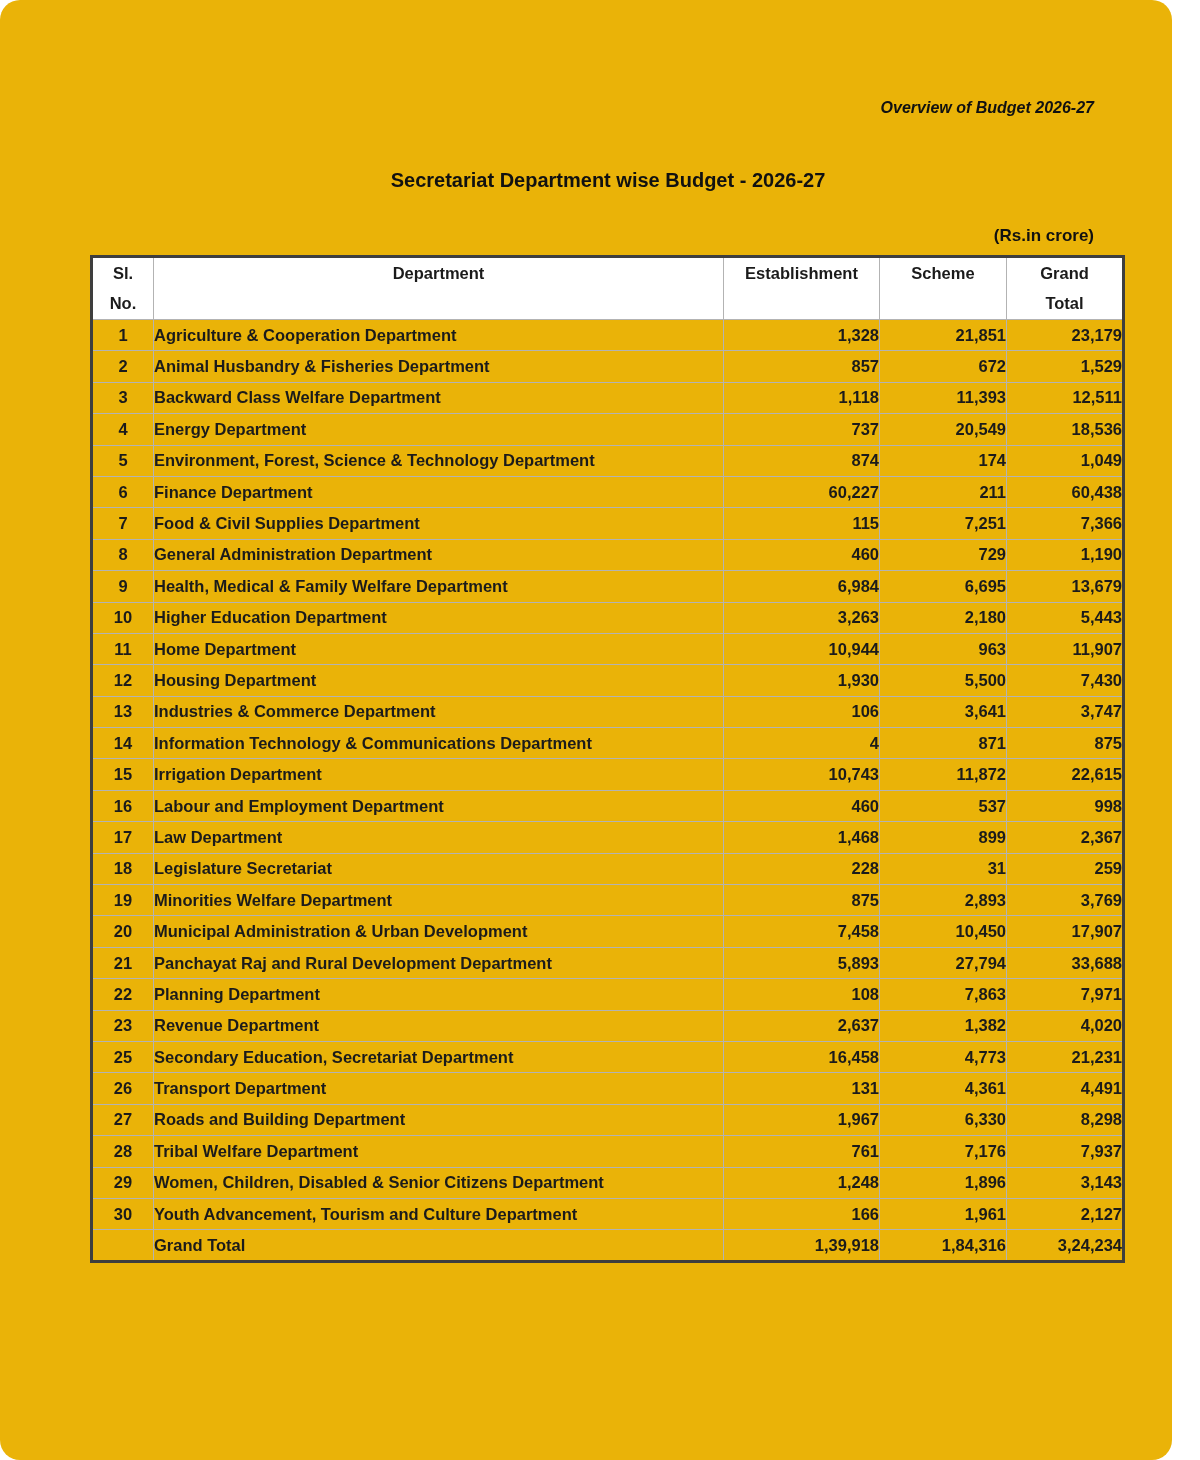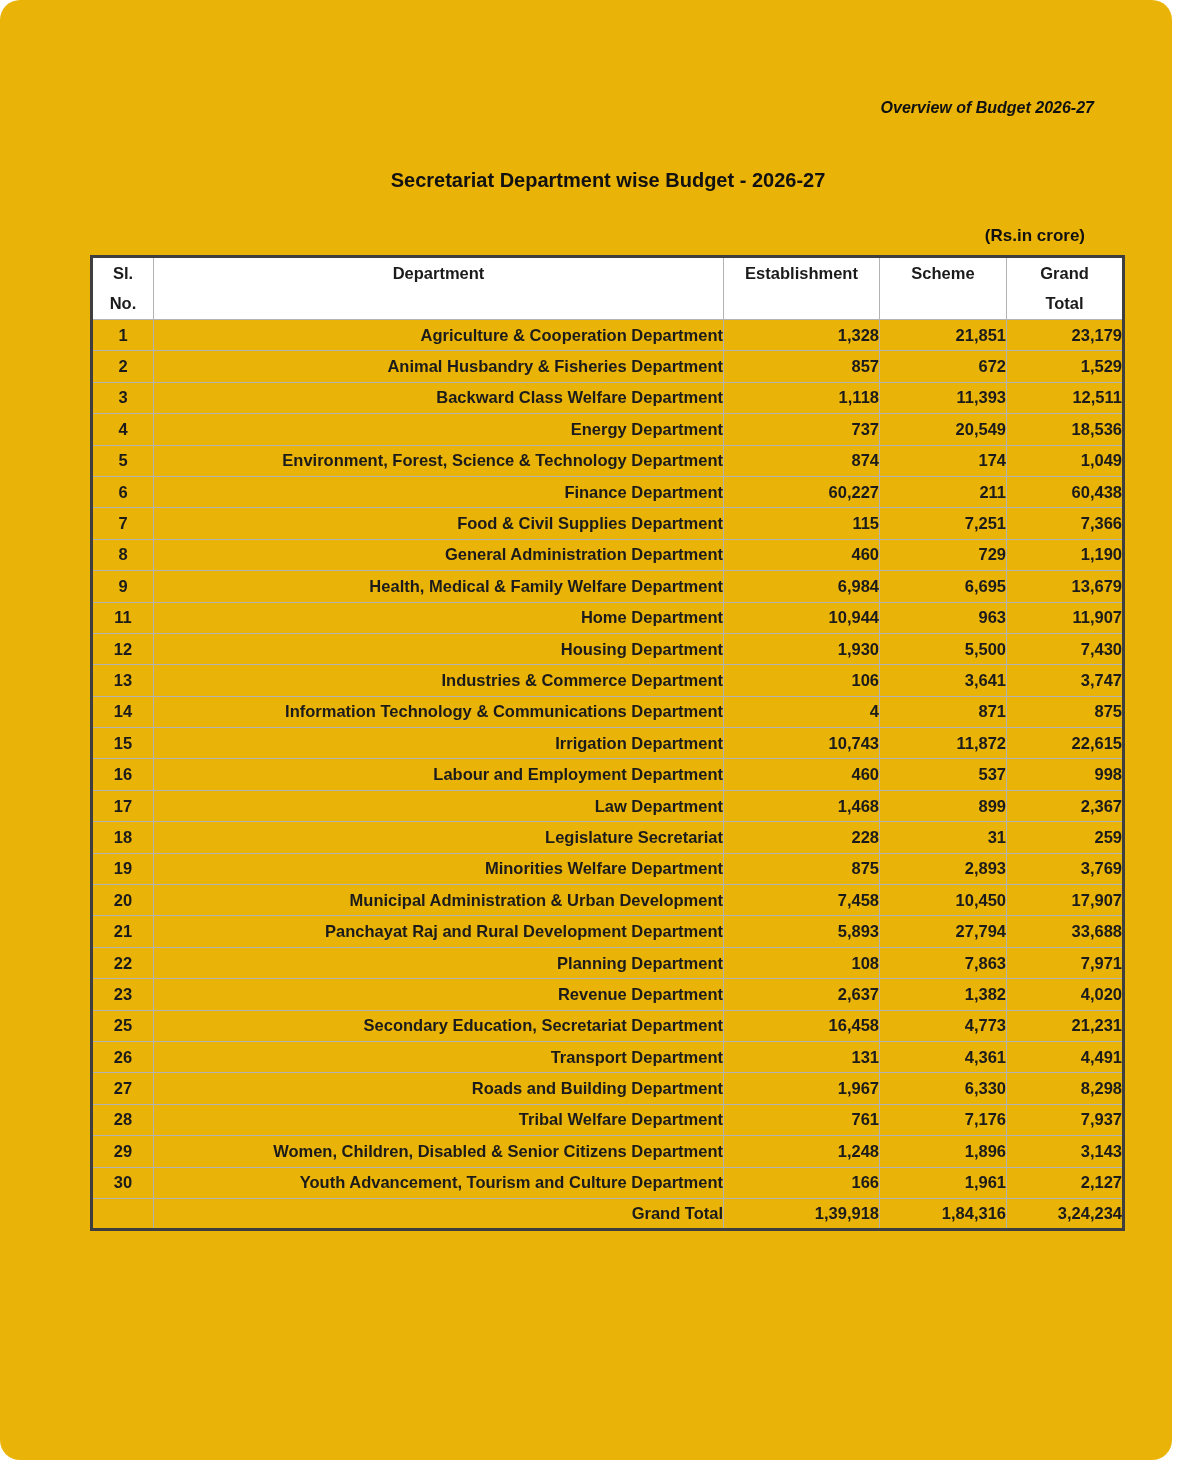--- a/index.html
+++ b/index.html
@@ -15,21 +15,21 @@
     position: absolute; top: 99px; right: 78px;
     font-size: 16px; font-weight: bold; font-style: italic;
     color: #111;
   }
   .doc-title {
     position: absolute; top: 161px; left: 0; width: 1200px;
     text-align: center; font-size: 20px; font-weight: bold; margin: 8px;
     color: #111;
   }
   .unit-label {
-    position: absolute; top: 226px; right: 87px;
+    position: absolute; top: 226px; right: 78px;
     font-size: 17px; font-weight: bold; color: #111; text-align: center;
   }
 
   table.budget {
     position: absolute; top: 255px; left: 90px;
     width: 1032px;
     border-collapse: collapse; table-layout: fixed;
     border: 3px solid #3e3e3e;
   }
   table.budget th, table.budget td {
@@ -51,21 +51,21 @@
     vertical-align: top;
     border-bottom: 2px solid #3e3e3e;
     font-size: 17px;
     text-align: center;
     background: #fff;
   }
   thead th .hline { line-height: 30px; height: 30px; }
 
   tbody tr, tfoot tr { height: 31.4px; }
   td.sl   { text-align: center; }
-  td.dept { text-align: right; padding-left: 8px; white-space: nowrap; }
+  td.dept { text-align: left; padding-left: 8px; white-space: nowrap; }
   td.num  { text-align: right; padding-right: 9px; white-space: nowrap; }
 
   tfoot td { border-top: 1px solid #b3b3b3; }
   tfoot td.dept { font-weight: bold; margin-top: 36px; }
 </style>
 </head>
 <body>
 
 <div class="page">
 
@@ -170,20 +170,27 @@
     </tr>
 
     <tr>
       <td class="sl">9</td>
       <td class="dept">Health, Medical &amp; Family Welfare Department</td>
       <td class="num">6,984</td>
       <td class="num">6,695</td>
       <td class="num">13,679</td>
     </tr>
 
+    <tr>
+      <td class="sl">10</td>
+      <td class="dept">Higher Education Department</td>
+      <td class="num">3,263</td>
+      <td class="num">2,180</td>
+      <td class="num">5,443</td>
+    </tr>
 
     <tr>
       <td class="sl">11</td>
       <td class="dept">Home Department</td>
       <td class="num">10,944</td>
       <td class="num">963</td>
       <td class="num">11,907</td>
     </tr>
 
     <tr>

